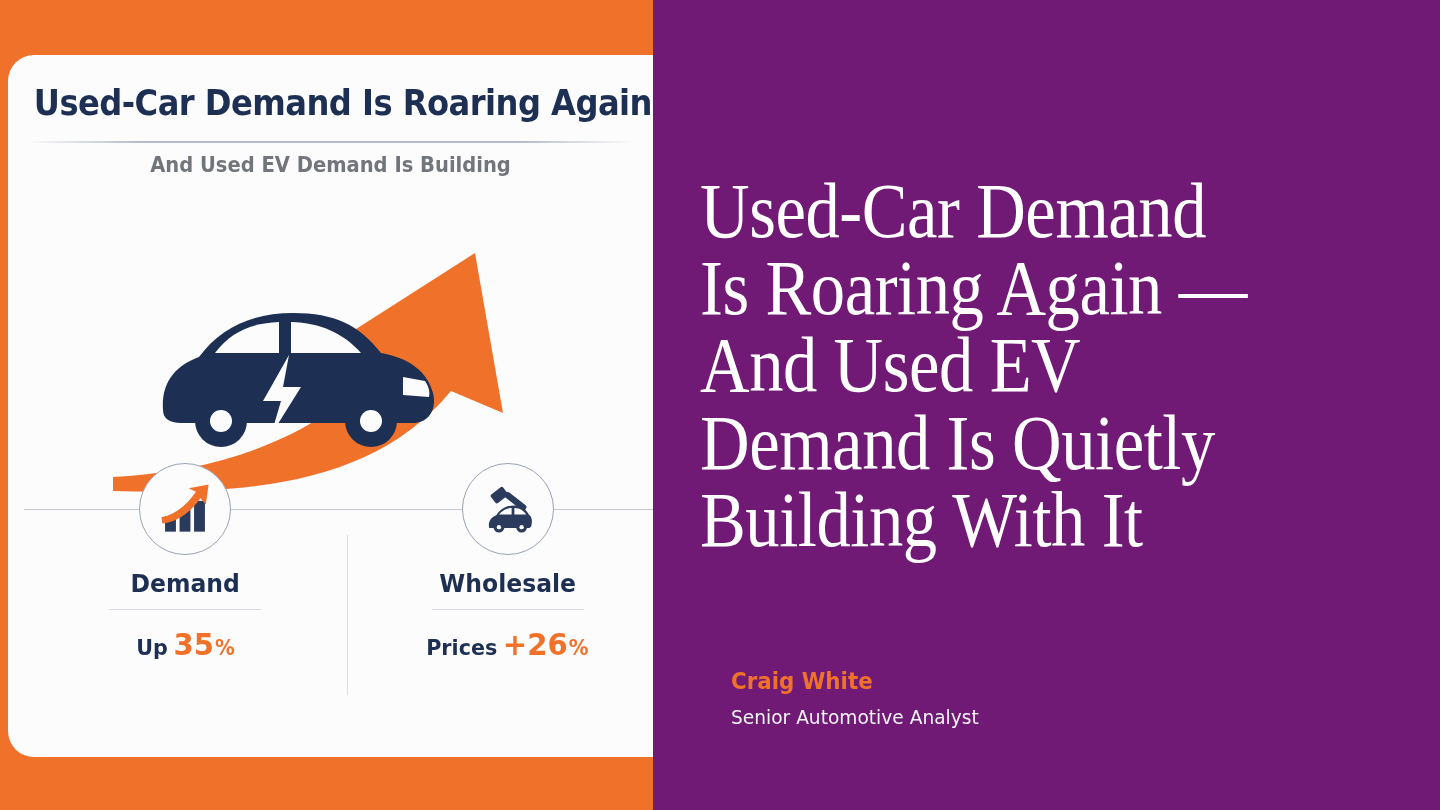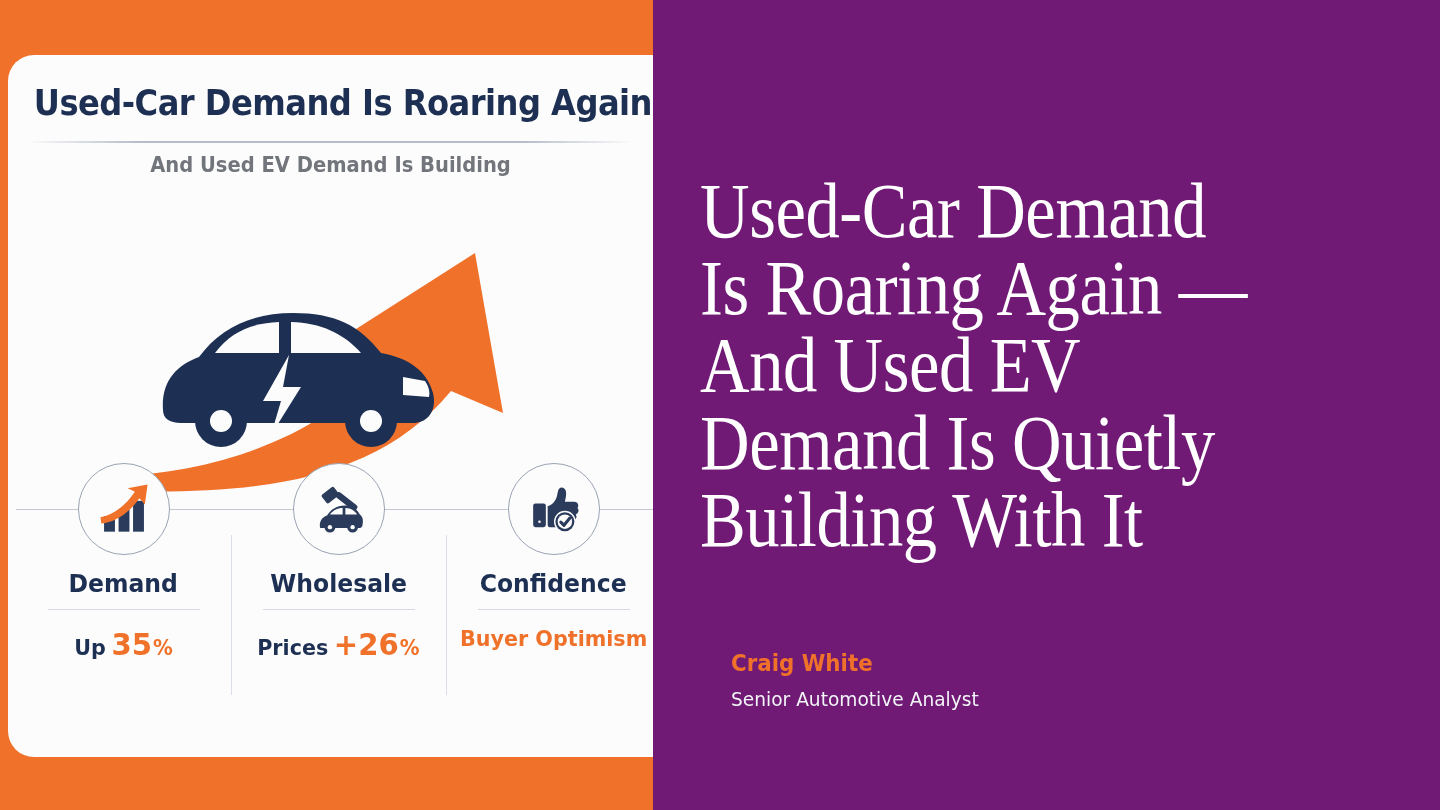--- a/index.html
+++ b/index.html
@@ -52,21 +52,21 @@
     color:#72757B;
     transform:scaleX(0.93);
     white-space:nowrap;
   }
 
   
   .hero { position:absolute; top:140px; left:95px; width:455px; height:300px; }
 
   
   .stats {
-    position:absolute; left:8px; bottom:55px; width:645px; height:255px;
+    position:absolute; left:16px; bottom:55px; width:645px; height:255px;
   }
   .connector {
     position:absolute; top:62px; left:0; width:645px; height:1px;
     background:#C3C8D2;
   }
   .stat-cols { position:absolute; inset:0; display:flex; }
   .stat {
     position:relative; flex:1 1 0; display:flex;
     flex-direction:column; align-items:center;
   }
@@ -111,21 +111,21 @@
   }
   .headline {
     position:absolute; left:47px; top:172px; width:700px;
     font-family:"Liberation Serif", serif;
     font-size:78px; line-height:0.99;
     color:#FFFFFF;
     transform:scaleX(0.88);
     transform-origin:left top;
     letter-spacing:-0.5px;
   }
-  .byline { position:absolute; left:78px; top:650px; }
+  .byline { position:absolute; left:78px; top:668px; }
   .byline-name {
     font-family:"DejaVu Sans", sans-serif;
     font-weight:bold; font-size:23px; color:#F0712A;
     transform:scaleX(0.93); transform-origin:left center;
   }
   .byline-role {
     margin-top:11px;
     font-family:"DejaVu Sans", sans-serif;
     font-size:20px; color:#F2F4F8;
     transform:scaleX(0.93); transform-origin:left center;
@@ -215,43 +215,20 @@
               </div>
               <div class="stat-label">Wholesale</div>
               <div class="stat-rule"></div>
               <div class="stat-value">
                 <span class="v-word">Prices</span>
                 <span class="v-big">+26</span>
                 <span class="v-pct">%</span>
               </div>
             </div>
 
-            <div class="stat">
-              <div class="stat-circle">
-                <svg viewBox="0 0 64 64" width="58" height="58" aria-hidden="true">
-                  <g fill="#2B3B5C">
-                    <rect x="9" y="26" width="14" height="26" rx="2.5"></rect>
-                    <path d="M27 52 C 25 52, 25 50, 25 48 L 25 29 C 31 27, 35 22, 36 14
-                             C 36.5 9, 40 7, 43 9 C 46 11, 46 16, 44 24 L 54 24
-                             C 58 24, 60 27, 58 31 C 60 33, 59 37, 56 38
-                             C 58 41, 56 44, 53 45 C 55 48, 53 52, 49 52 Z"></path>
-                  </g>
-                  <circle cx="44" cy="46" r="12" fill="#FCFCFC"></circle>
-                  <circle cx="44" cy="46" r="10.5" fill="#2B3B5C"></circle>
-                  <circle cx="44" cy="46" r="8" fill="#FCFCFC"></circle>
-                  <path d="M39.5 46.5 L 43 50 L 49.5 42" stroke="#2B3B5C" stroke-width="3.4" fill="none" stroke-linecap="round" stroke-linejoin="round"></path>
-                  <circle cx="16" cy="46" r="1.4" fill="#FCFCFC"></circle>
-                </svg>
-              </div>
-              <div class="stat-label">Confidence</div>
-              <div class="stat-rule"></div>
-              <div class="stat-value">
-                <span class="v-all">Buyer Optimism</span>
-              </div>
-            </div>
 
           </div>
         </div>
 
       </div>
     </div>
   </div>
 
   <div class="right-panel">
 

